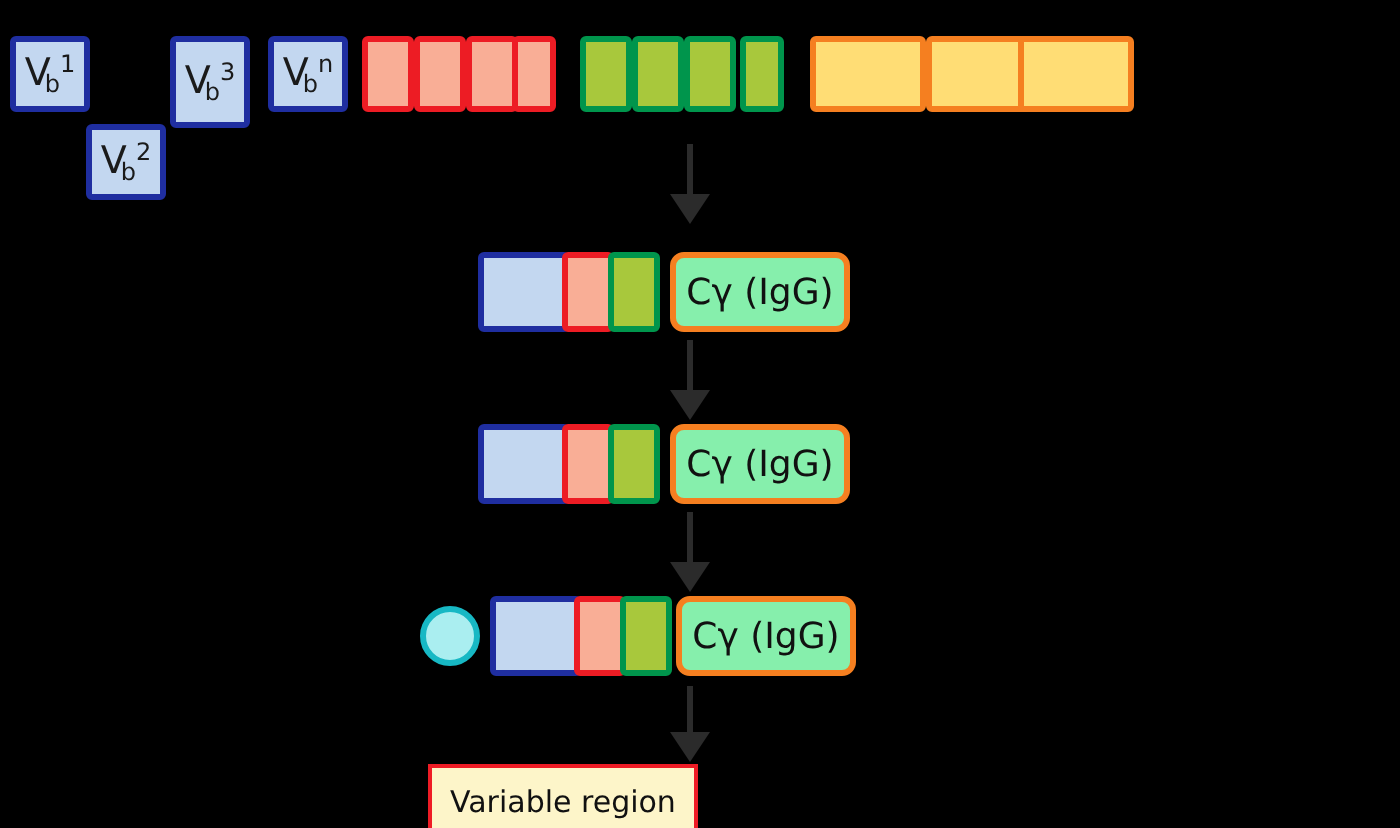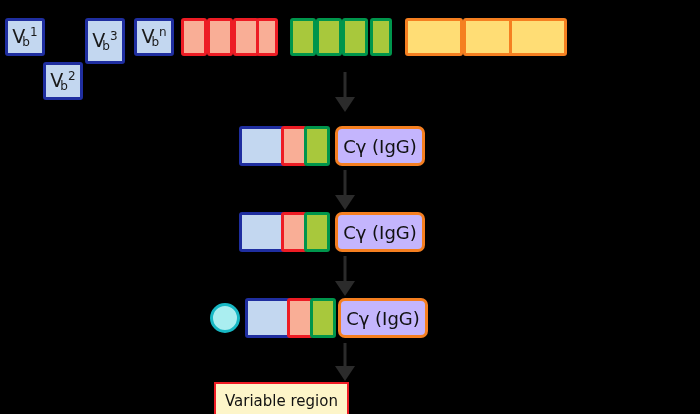--- a/index.html
+++ b/index.html
@@ -35,21 +35,21 @@
   
   .c-blue   {background:#c3d7f0;border-color:#1f2ea0;}
   .c-red    {background:#f9ae96;border-color:#ed1c24;}
   .c-green  {background:#a8c83c;border-color:#00954c;}
   .c-yellow {background:#ffdd75;border-color:#f57f20;}
 
   
   .cgamma{
     position:absolute;
     box-sizing:border-box;
-    background:#c4b5fd;
+    background:#86efac;
     border:3px solid #f57f20;
     border-radius:7px;
     display:flex;align-items:center;justify-content:center;
   }
   .cgamma span{
     font-size:18px;color:#111111;white-space:nowrap;
   }
 
   
   .circle{

